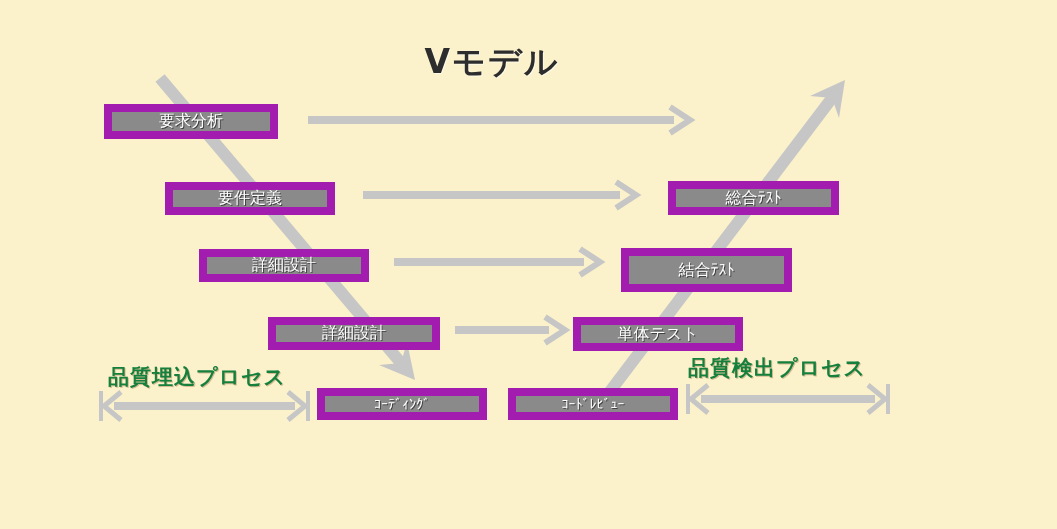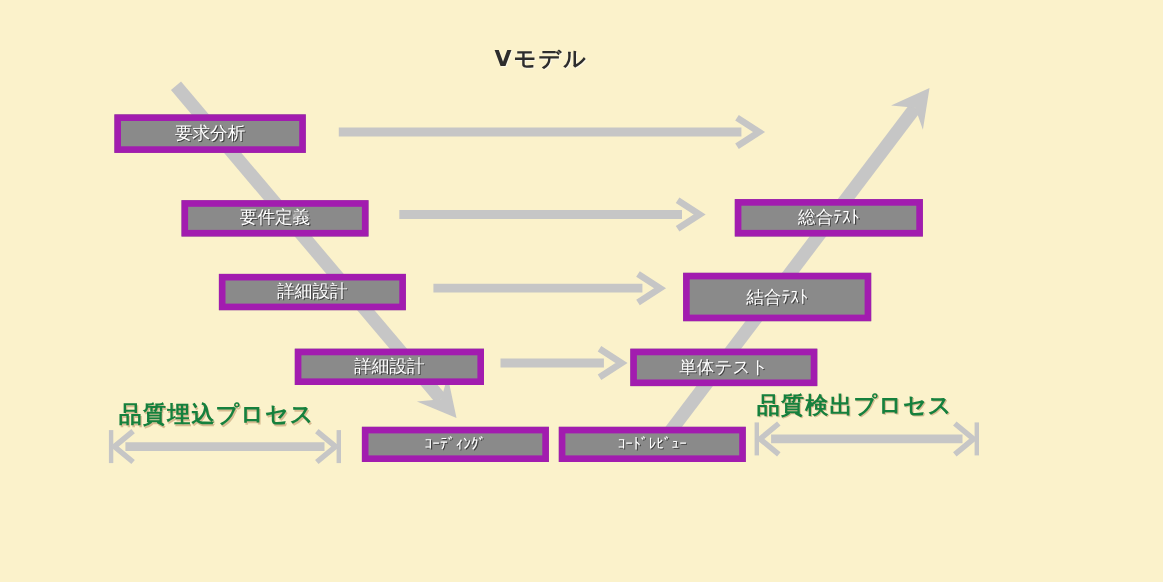--- a/index.html
+++ b/index.html
@@ -8,29 +8,29 @@
     position:relative;
     width:1057px;height:529px;
     background:#fbf2cb;
     overflow:hidden;
   }
   #arrow-layer{position:absolute;left:0;top:0;width:1057px;height:529px;}
   .diagram-title{
     position:absolute;
     left:402px;top:40px;width:180px;
     text-align:center;
-    font-size:20px;font-weight:bold;
+    font-size:33px;font-weight:bold;
     color:#2d2d2d;
     letter-spacing:2px;
     text-shadow:1px 1px 0 rgba(255,255,255,0.55);
   }
   .phase-box{
     position:absolute;
     background:#8a8a8a;
-    border:6px solid #a21caf;
+    border:8px solid #a21caf;
     box-sizing:border-box;
     display:flex;align-items:center;justify-content:center;
     color:#ffffff;
     font-size:16px;
     text-shadow:1px 1px 0 rgba(55,55,55,0.9);
     white-space:nowrap;
   }
   .phase-box.small-kana{font-size:14px;}
   .process-label{
     position:absolute;
@@ -91,21 +91,21 @@
       <line x1="701" y1="399" x2="875" y2="399" stroke="#c6c6c6" stroke-width="8"></line>
     </g>
   </svg>
 
   <div class="diagram-title">Vモデル</div>
 
   <div class="phase-box" style="left:104px;top:104px;width:174px;height:35px;">要求分析</div>
   <div class="phase-box" style="left:165px;top:182px;width:170px;height:33px;">要件定義</div>
   <div class="phase-box" style="left:199px;top:249px;width:170px;height:33px;">詳細設計</div>
   <div class="phase-box" style="left:268px;top:317px;width:172px;height:33px;">詳細設計</div>
-  <div class="phase-box small-kana" style="left:317px;top:388px;width:170px;height:32px;margin-left:12px;">ｺｰﾃﾞｨﾝｸﾞ</div>
+  <div class="phase-box small-kana" style="left:317px;top:388px;width:170px;height:32px;">ｺｰﾃﾞｨﾝｸﾞ</div>
 
   <div class="phase-box small-kana" style="left:508px;top:388px;width:170px;height:32px;">ｺｰﾄﾞﾚﾋﾞｭｰ</div>
   <div class="phase-box" style="left:573px;top:317px;width:170px;height:34px;">単体テスト</div>
   <div class="phase-box" style="left:621px;top:248px;width:171px;height:44px;">結合ﾃｽﾄ</div>
   <div class="phase-box" style="left:668px;top:181px;width:171px;height:34px;text-align:center;">総合ﾃｽﾄ</div>
 
   <div class="process-label" style="left:108px;top:363px;">品質埋込プロセス</div>
   <div class="process-label" style="left:688px;top:354px;">品質検出プロセス</div>
 
 </div>

